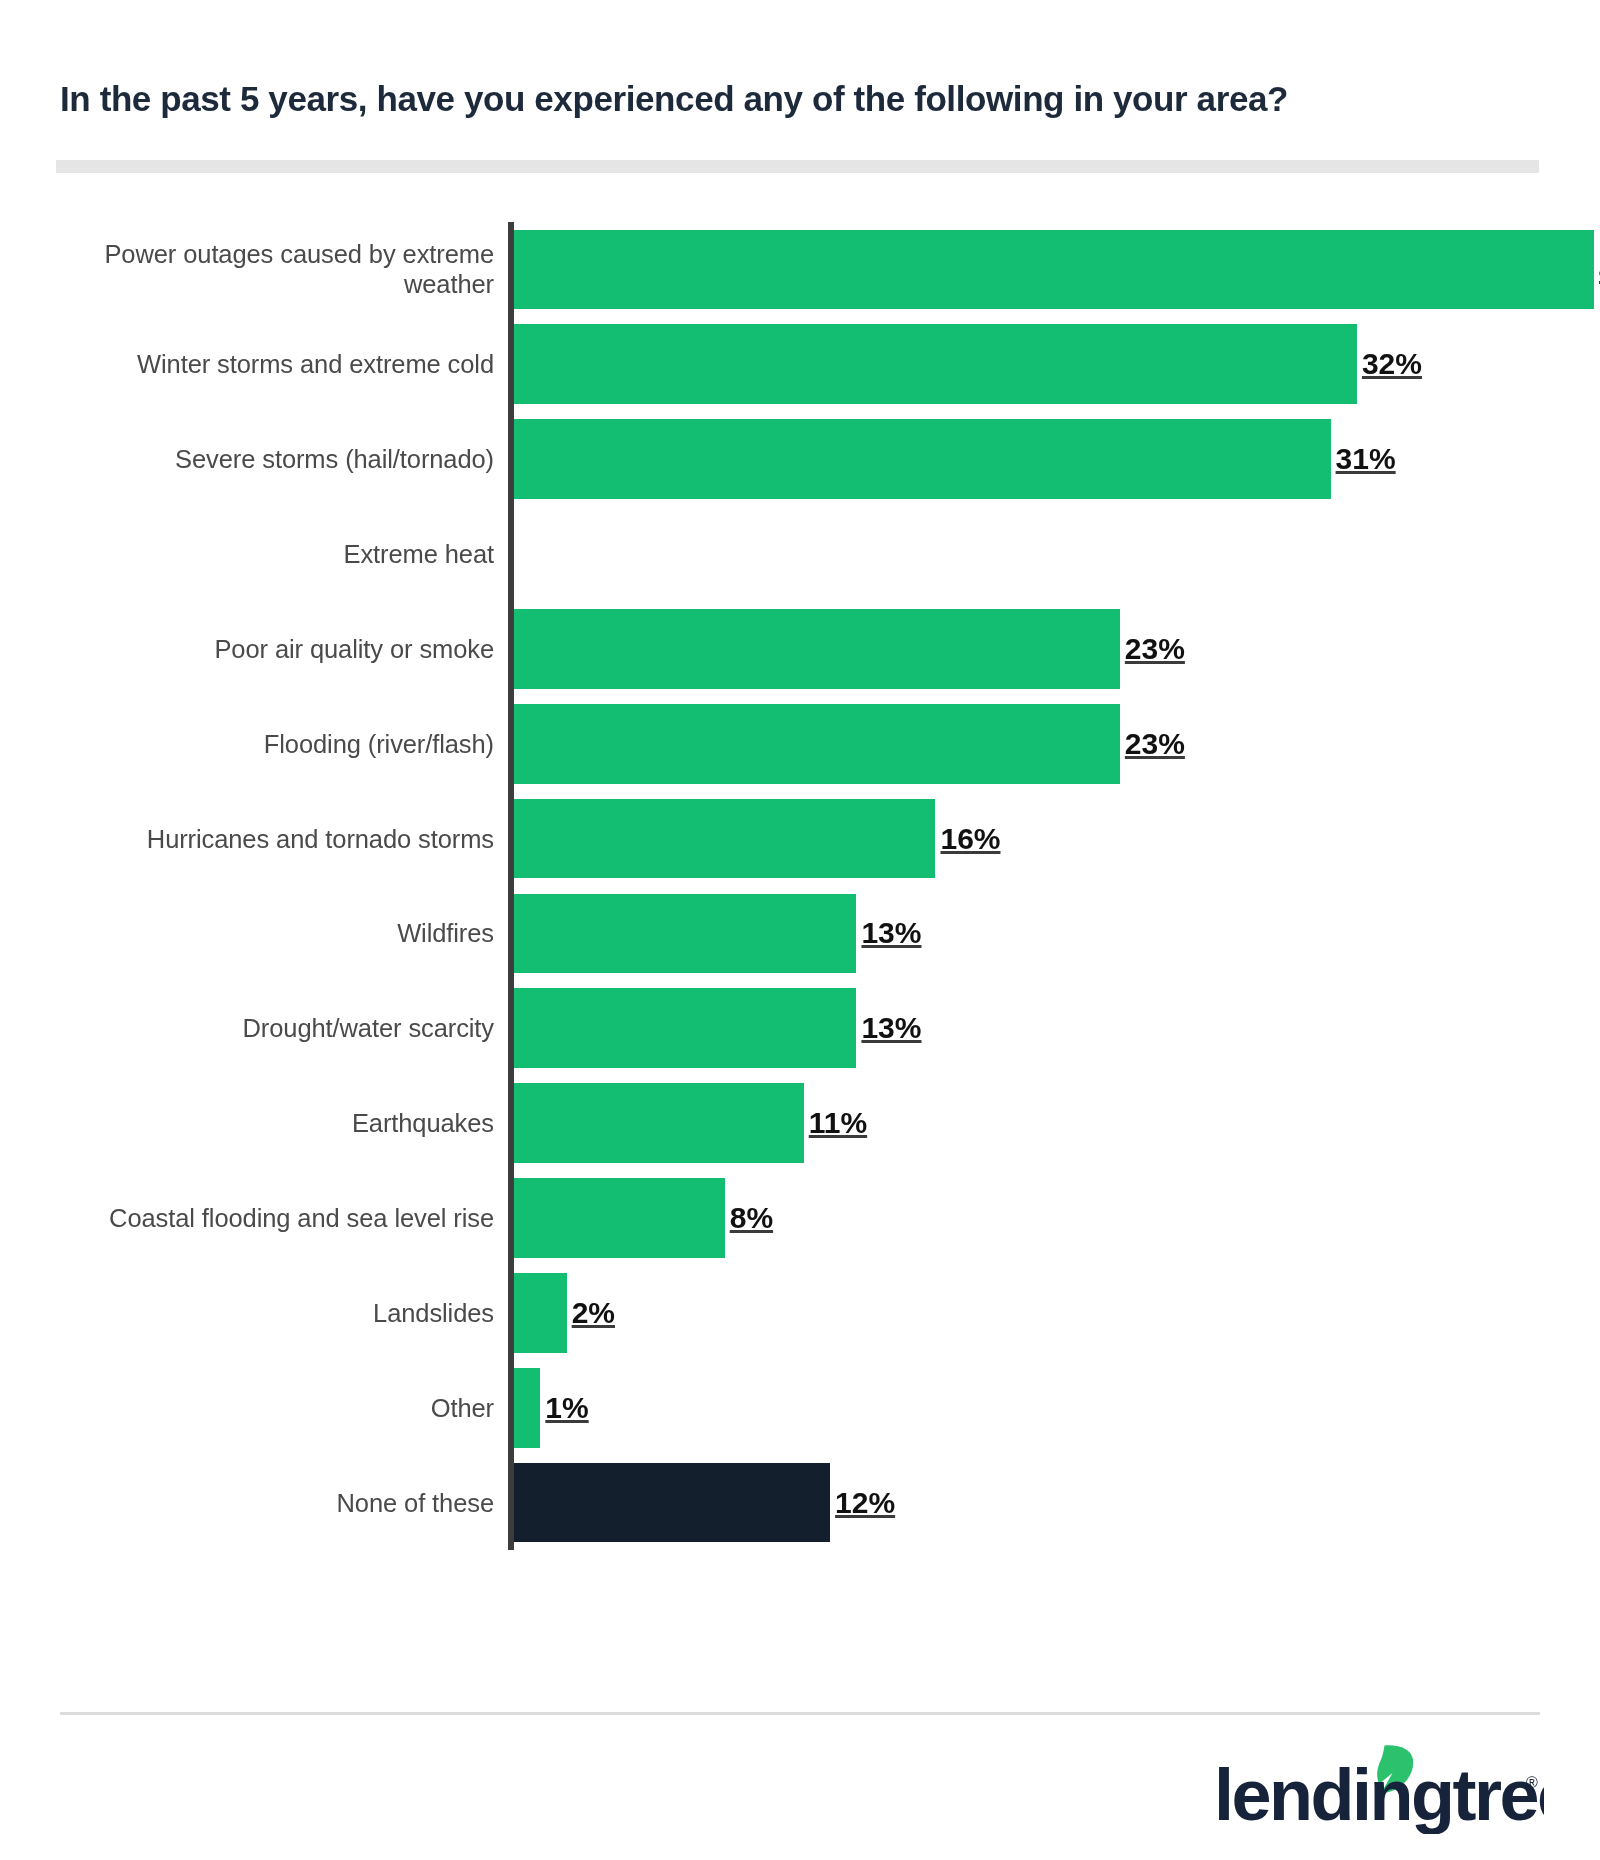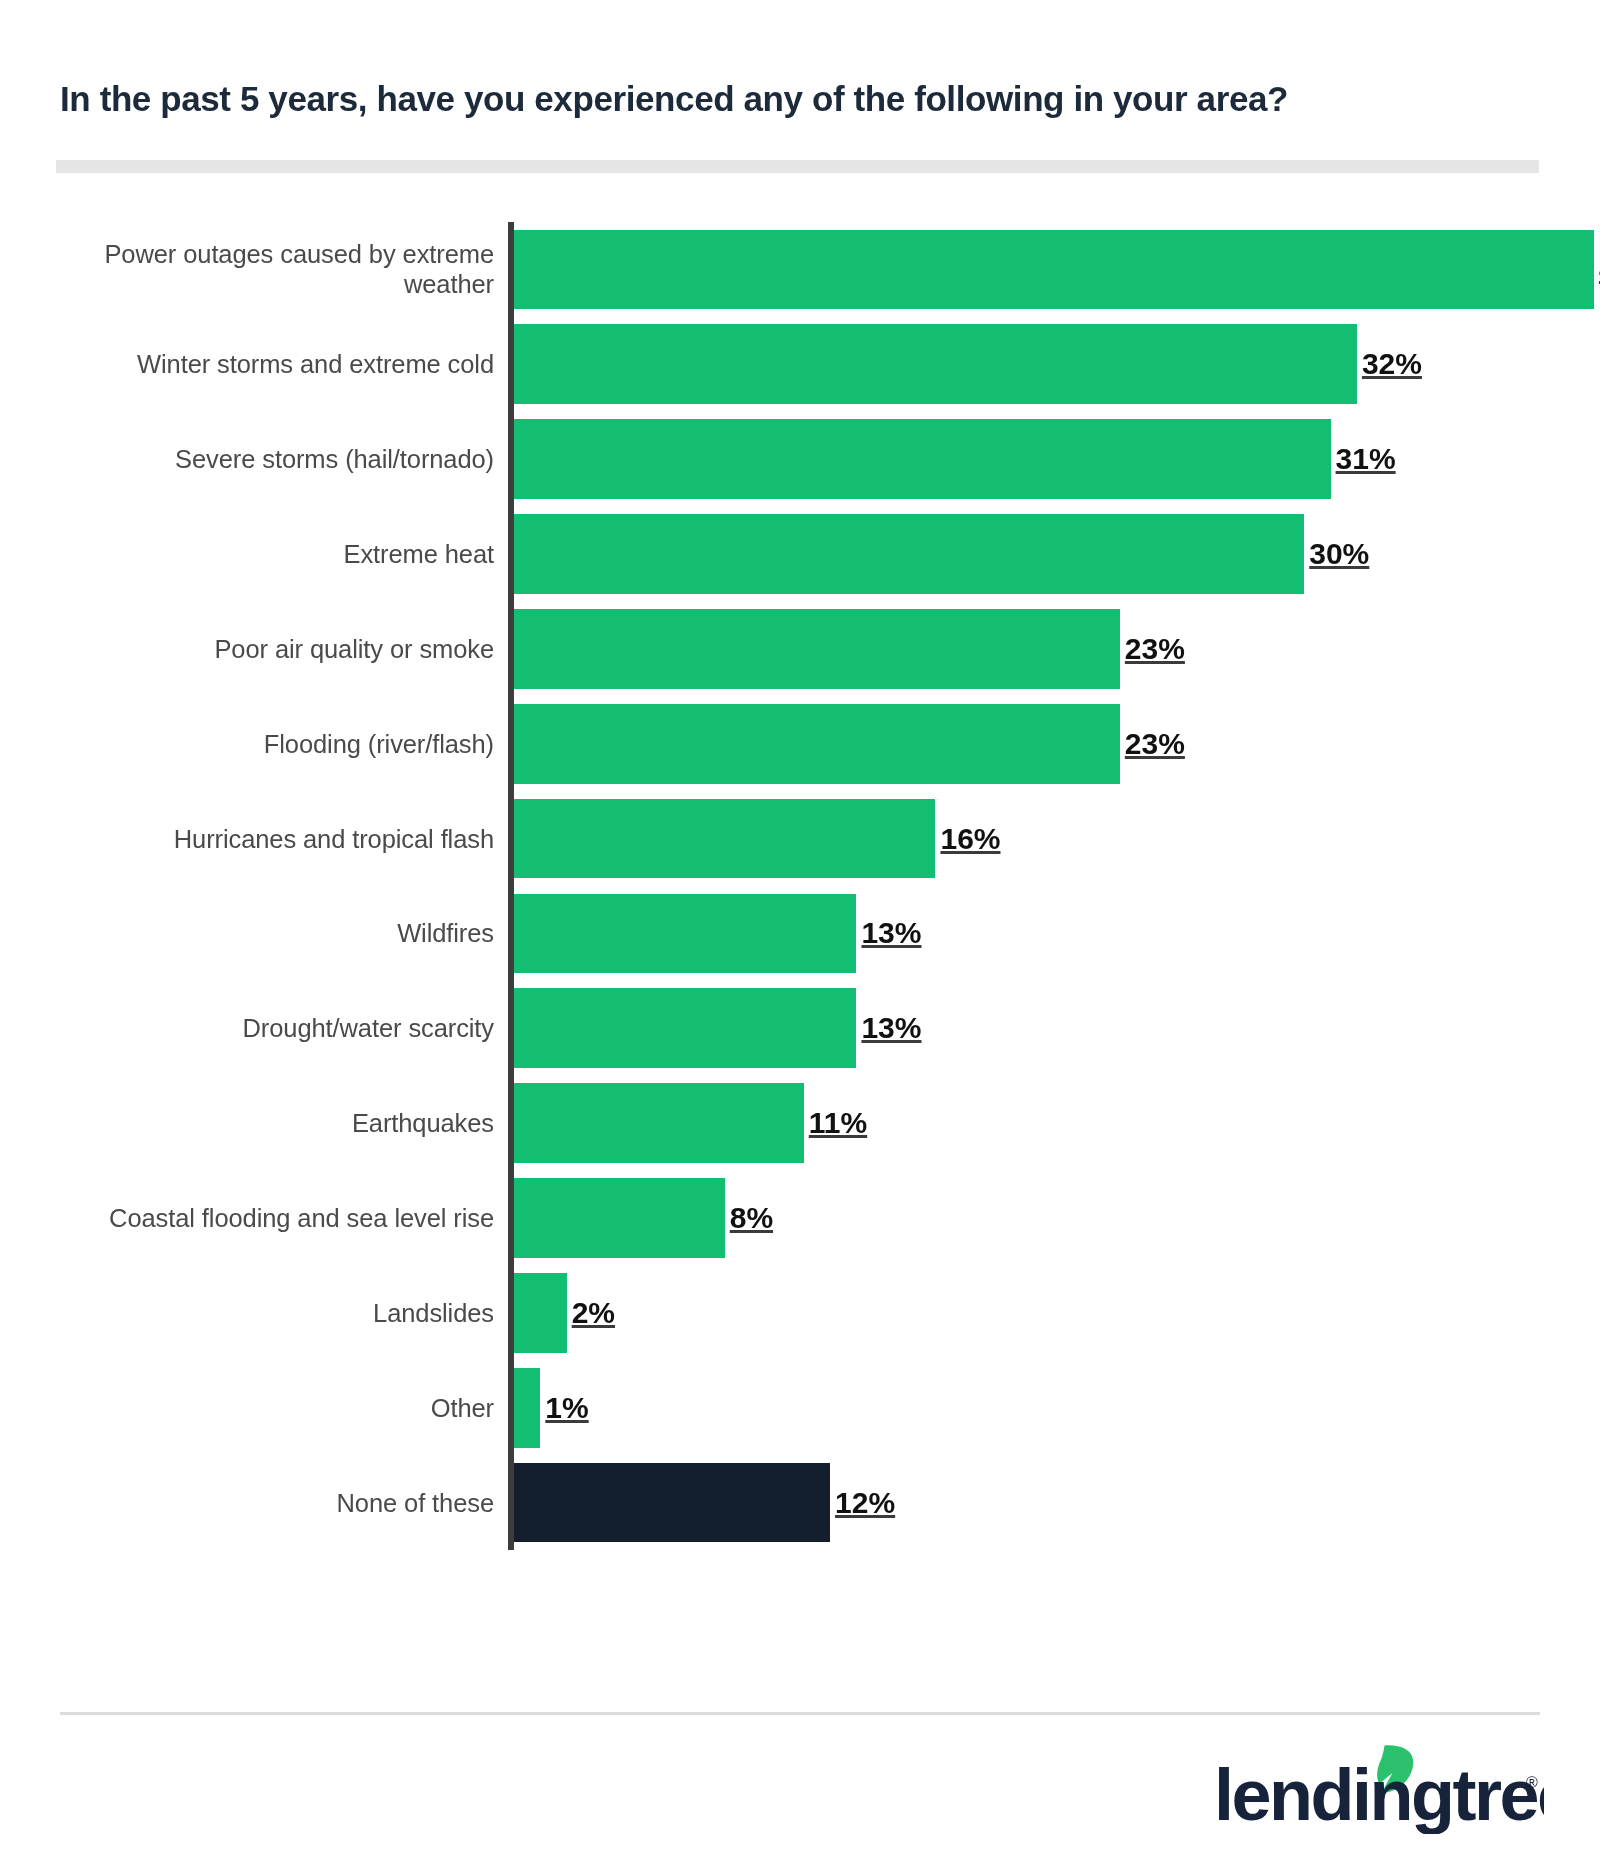--- a/index.html
+++ b/index.html
@@ -176,41 +176,37 @@
         </div>
         <div class="row" style="top: 197.214px; height: 79.8571px;">
           <div class="row-label">Severe storms (hail/tornado)</div>
           <div class="bar-wrap">
             <div class="bar" style="width: 816.585px; background: rgb(19, 189, 114);"></div>
             <div class="bar-value">31%</div>
           </div>
         </div>
         <div class="row" style="top: 292.071px; height: 79.8571px;">
           <div class="row-label">Extreme heat</div>
-          <div class="bar-wrap">
-            <div class="bar" style="width: 790.244px; background: rgb(19, 189, 114);"></div>
-            <div class="bar-value">30%</div>
-          </div>
         </div>
         <div class="row" style="top: 386.929px; height: 79.8571px;">
           <div class="row-label">Poor air quality or smoke</div>
           <div class="bar-wrap">
             <div class="bar" style="width: 605.854px; background: rgb(19, 189, 114);"></div>
             <div class="bar-value">23%</div>
           </div>
         </div>
         <div class="row" style="top: 481.786px; height: 79.8571px;">
           <div class="row-label">Flooding (river/flash)</div>
           <div class="bar-wrap">
             <div class="bar" style="width: 605.854px; background: rgb(19, 189, 114);"></div>
             <div class="bar-value">23%</div>
           </div>
         </div>
         <div class="row" style="top: 576.643px; height: 79.8571px;">
-          <div class="row-label">Hurricanes and tropical flash</div>
+          <div class="row-label">Hurricanes and tornado storms</div>
           <div class="bar-wrap">
             <div class="bar" style="width: 421.463px; background: rgb(19, 189, 114);"></div>
             <div class="bar-value">16%</div>
           </div>
         </div>
         <div class="row" style="top: 671.5px; height: 79.8571px;">
           <div class="row-label">Wildfires</div>
           <div class="bar-wrap">
             <div class="bar" style="width: 342.439px; background: rgb(19, 189, 114);"></div>
             <div class="bar-value">13%</div>

